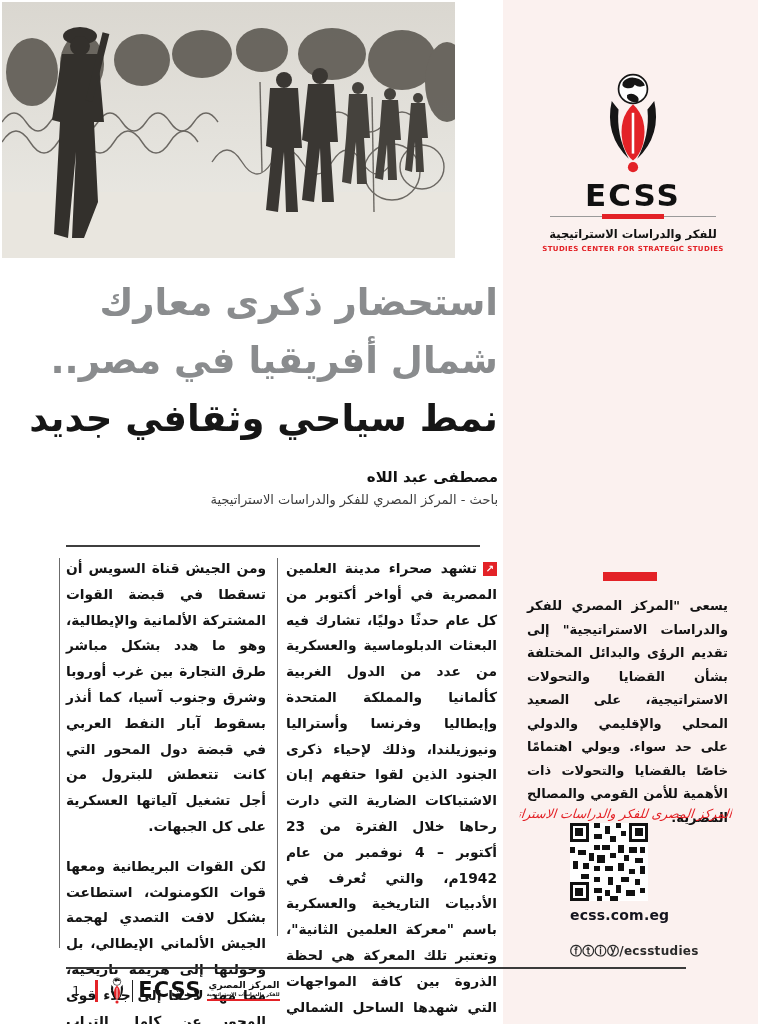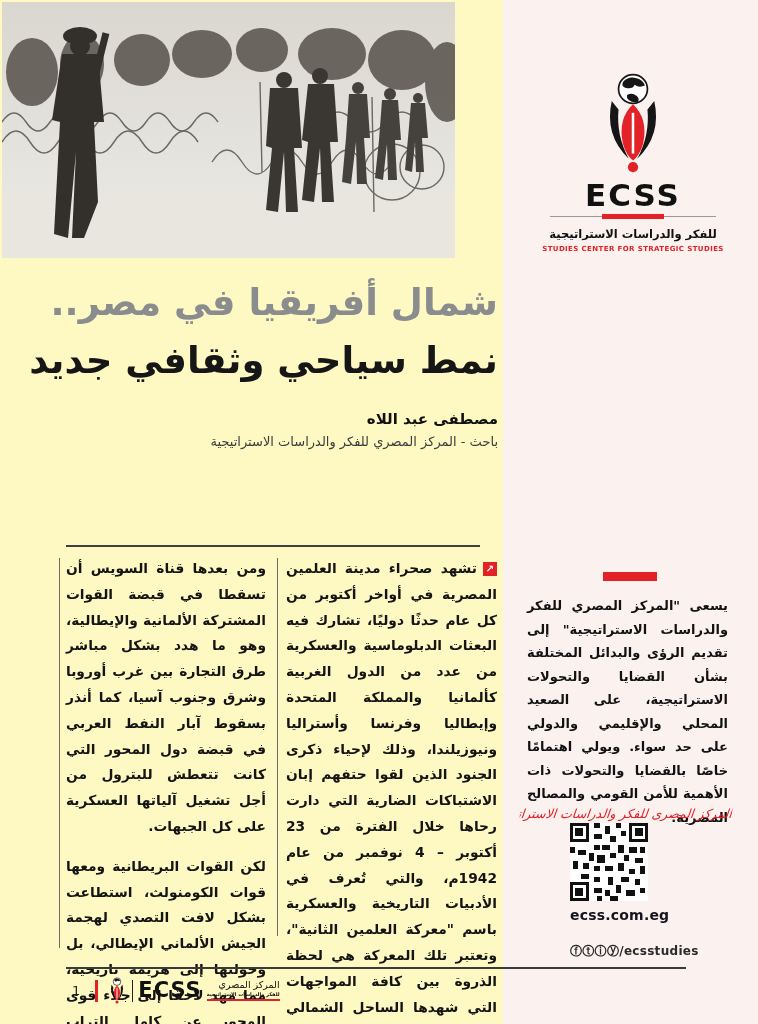--- a/index.html
+++ b/index.html
@@ -1,19 +1,19 @@
 <!DOCTYPE html>
 <html lang="ar"><head>
 <meta charset="utf-8">
 <style>
   html,body{margin:0;padding:0;background:#cfcfcf;}
   *{box-sizing:border-box;}
   .page{
     position:relative;width:758px;height:1024px;margin:0 auto;
-    background:#fef9c3;overflow:hidden;
+    background:#ffffff;overflow:hidden;
     font-family:"DejaVu Sans",sans-serif;color:#1a1a1a;
   }
   
   .pink-band{position:absolute;top:0;left:503px;width:255px;height:1024px;background:#fbf1ef;}
 
   
   .photo{position:absolute;top:2px;left:2px;width:453px;height:256px;overflow:hidden;background:#e6e3dd;}
   .photo svg{display:block;width:100%;height:100%;}
 
   
@@ -71,21 +71,21 @@
   
   .footer-rule{position:absolute;top:967px;left:66px;width:620px;height:2px;background:#3a3a3a;}
   .footer{position:absolute;top:977px;left:66px;display:flex;align-items:center;gap:9px;}
   .page-num{font-size:13px;color:#222;padding:0 6px;}
   .footer-red-bar{width:3px;height:22px;background:#e32227;}
   .footer-logo{display:flex;align-items:center;gap:5px;}
   .footer-pen{width:20px;height:27px;}
   .footer-vline{width:1px;height:22px;background:#222;}
   .footer-acronym{font-weight:bold;font-size:21px;color:#111;letter-spacing:1px;line-height:1;}
   .footer-ar{direction:rtl;text-align:right;line-height:1;}
-  .footer-ar .l1{font-weight:normal;font-size:9.5px;color:#111;}
+  .footer-ar .l1{font-weight:bold;font-size:9.5px;color:#111;}
   .footer-ar .l2{font-weight:bold;font-size:5px;color:#111;margin-top:2px;}
   .footer-ar .l3{height:2px;background:#e32227;margin-top:2px;}
 </style>
 </head>
 <body>
 
 <div class="page">
 
   <div class="pink-band"></div>
 
@@ -160,36 +160,37 @@
     </svg>
     <div class="logo-acronym">ECSS</div>
     <div class="logo-rule">
         <span class="red-seg"></span>
       </div>
     <div class="logo-tagline-ar">للفكر والدراسات الاستراتيجية</div>
     <div class="logo-name-en">STUDIES CENTER FOR STRATEGIC STUDIES</div>
   </div>
 
   <div class="article-head">
+    <div class="title-line">استحضار ذكرى معارك</div>
     <div class="title-line">شمال أفريقيا في مصر..</div>
     <div class="title-line black">نمط سياحي وثقافي جديد</div>
     <div class="author">مصطفى عبد اللاه</div>
     <div class="author-role">باحث - المركز المصري للفكر والدراسات الاستراتيجية</div>
   </div>
 
   <div class="top-rule"></div>
   <div class="vrule-left"></div>
   <div class="vrule-mid"></div>
 
   <div class="columns">
     <div class="col right">
       <p><span class="p-marker">↗</span><span>تشهد صحراء مدينة العلمين المصرية في أواخر أكتوبر من كل عام حدثًا دوليًا، تشارك فيه البعثات الدبلوماسية والعسكرية من عدد من الدول الغربية كألمانيا والمملكة المتحدة وإيطاليا وفرنسا وأستراليا ونيوزيلندا، وذلك لإحياء ذكرى الجنود الذين لقوا حتفهم إبان الاشتباكات الضارية التي دارت رحاها خلال الفترة من 23 أكتوبر – 4 نوفمبر من عام 1942م، والتي تُعرف في الأدبيات التاريخية والعسكرية باسم "معركة العلمين الثانية"، وتعتبر تلك المعركة هي لحظة الذروة بين كافة المواجهات التي شهدها الساحل الشمالي الأفريقي بين قوى المحور والحلفاء بين العامين 1940م – 1943م، عندما كادت دلتا النيل</span></p>
     </div>
     <div class="col left">
-      <p>ومن بعدها قناة السويس أن تسقطا في قبضة القوات المشتركة الألمانية والإيطالية، وهو ما هدد بشكل مباشر طرق التجارة بين غرب أوروبا وشرق وجنوب آسيا، كما أنذر بسقوط آبار النفط العربي في قبضة دول المحور التي كانت تتعطش للبترول من أجل تشغيل آلياتها العسكرية على كل الجبهات.</p>
+      <p>ومن الجيش قناة السويس أن تسقطا في قبضة القوات المشتركة الألمانية والإيطالية، وهو ما هدد بشكل مباشر طرق التجارة بين غرب أوروبا وشرق وجنوب آسيا، كما أنذر بسقوط آبار النفط العربي في قبضة دول المحور التي كانت تتعطش للبترول من أجل تشغيل آلياتها العسكرية على كل الجبهات.</p>
       <p><span>لكن القوات البريطانية ومعها قوات الكومنولث، استطاعت بشكل لافت التصدي لهجمة الجيش الألماني الإيطالي، بل وحولتها إلى هزيمة تاريخية، مما مهد لاحقًا إلى جلاء قوى المحور عن كامل التراب الأفريقي في شهر مايو من العام التالي 1943، وليس أدل على أهمية هذا النصر الاستراتيجي من كلمات ونستون تشرشل رئيس الوزراء البريطاني وبطل الحرب العالمية الثانية، الذي علق في كتابه "توقف القدر </span></p>
     </div>
   </div>
 
   <div class="side-red-bar"></div>
   <div class="side-about">يسعى "المركز المصري للفكر والدراسات الاستراتيجية" إلى تقديم الرؤى والبدائل المختلفة بشأن القضايا والتحولات الاستراتيجية، على الصعيد المحلي والإقليمي والدولي على حد سواء. ويولي اهتمامًا خاصًا بالقضايا والتحولات ذات الأهمية للأمن القومي والمصالح المصرية.</div>
   <div class="side-signature">المركز المصرى للفكر والدراسات الاستراتيجية</div>
 
   <div class="qr-wrap">
     <svg class="qr" viewBox="0 0 29 29" shape-rendering="crispEdges">

